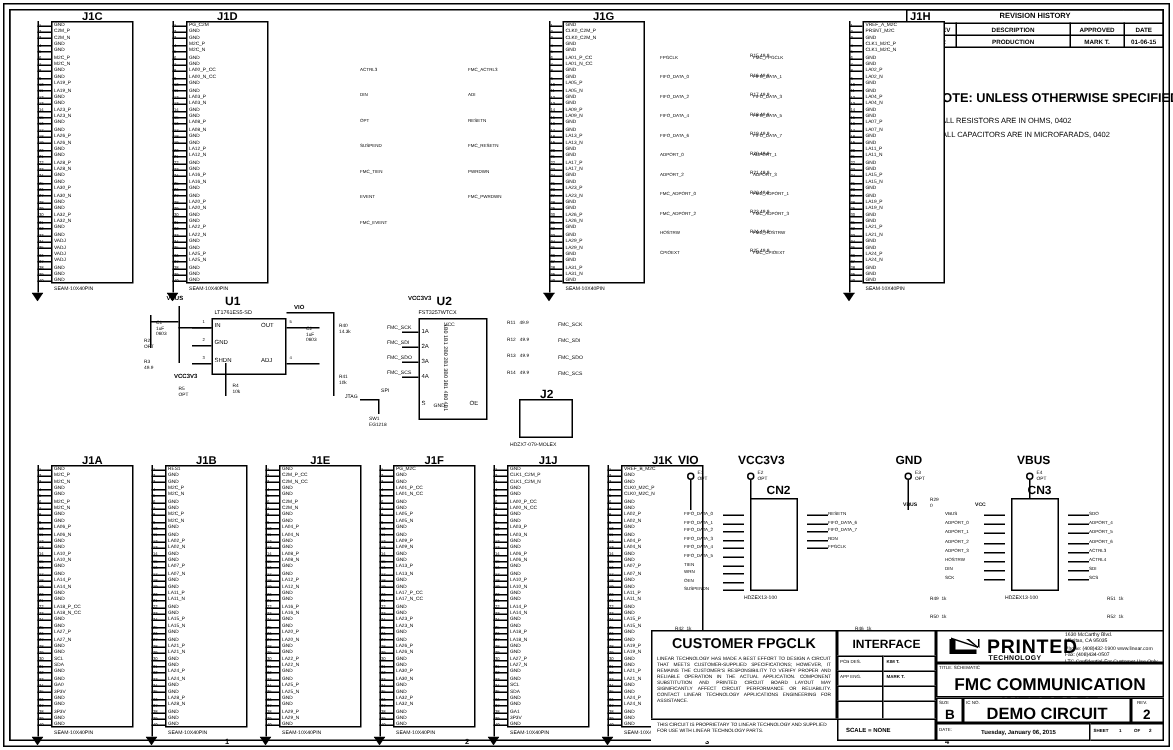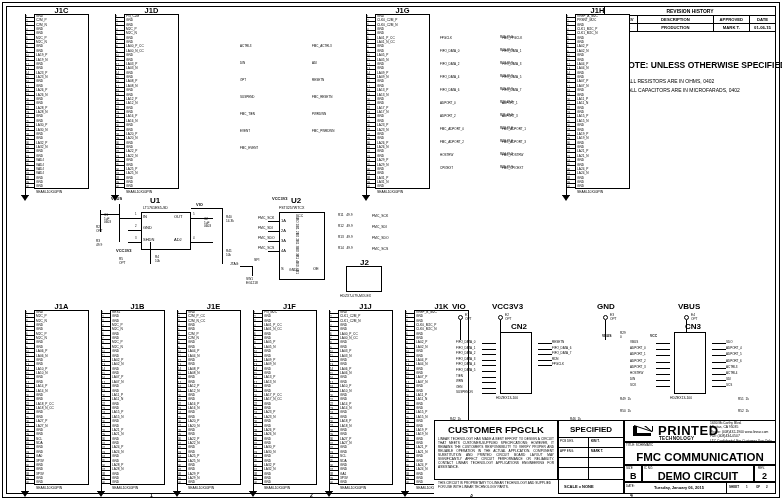--- a/index.html
+++ b/index.html
@@ -472,21 +472,21 @@
         <div class="wire hline" style="left: 366px; top: 183px; width: 9px;"></div>
         <div class="pinnum" style="left: 367px; top: 180.75px;">39</div>
         <div class="pintxt" style="left: 377px; top: 181.05px;">LA31_N</div>
         <div class="wire hline" style="left: 366px; top: 187px; width: 9px;"></div>
         <div class="pinnum" style="left: 367px; top: 185.125px;">40</div>
         <div class="pintxt" style="left: 377px; top: 185.425px;">GND</div>
         <div class="wire vline" style="left: 366px; top: 14px; height: 181px;"></div>
         <div style="position: absolute; left: 362px; top: 195px; width: 8px; height: 5px; border-top: 1px solid rgb(0, 0, 0); clip-path: polygon(0px 0px, 100% 0px, 50% 100%); background: rgb(0, 0, 0);"></div>
       </div>
       <div class="conn" style="left: 0px; top: 0px;">
-        <div class="conn-title" style="left: 570px; top: 6px; width: 55px; text-decoration: underline;">J1H</div>
+        <div class="conn-title" style="left: 586px; top: 6px; width: 55px; text-decoration: underline;">J1H</div>
         <div class="conn-body" style="left: 575px; top: 14px; width: 55px; height: 175px;"></div>
         <div class="partno" style="left: 577px; top: 190px;">SEAM-10X40PIN</div>
         <div class="wire hline" style="left: 566px; top: 17px; width: 9px;"></div>
         <div class="pinnum" style="left: 567px; top: 14.5px;">1</div>
         <div class="pintxt" style="left: 577px; top: 14.8px;">VREF_A_M2C</div>
         <div class="wire hline" style="left: 566px; top: 21px; width: 9px;"></div>
         <div class="pinnum" style="left: 567px; top: 18.875px;">2</div>
         <div class="pintxt" style="left: 577px; top: 19.175px;">PRSNT_M2C</div>
         <div class="wire hline" style="left: 566px; top: 25px; width: 9px;"></div>
         <div class="pinnum" style="left: 567px; top: 23.25px;">3</div>
@@ -1621,21 +1621,21 @@
 
   <div class="tb" style="left:434px;top:420px;width:342px;height:74px;"></div>
 
   <div class="tb" style="left:434px;top:420px;width:124px;height:74px;"></div>
   <div class="tb-h" style="left:434px;top:424px;width:124px;">CUSTOMER FPGCLK</div>
   <div class="tb-t" style="left:438px;top:437px;width:116px;text-align:justify;">LINEAR TECHNOLOGY HAS MADE A BEST EFFORT TO DESIGN A CIRCUIT THAT MEETS CUSTOMER-SUPPLIED SPECIFICATIONS; HOWEVER, IT REMAINS THE CUSTOMER'S RESPONSIBILITY TO VERIFY PROPER AND RELIABLE OPERATION IN THE ACTUAL APPLICATION.  COMPONENT SUBSTITUTION AND PRINTED CIRCUIT BOARD LAYOUT MAY SIGNIFICANTLY AFFECT CIRCUIT PERFORMANCE OR RELIABILITY.  CONTACT LINEAR TECHNOLOGY APPLICATIONS ENGINEERING FOR ASSISTANCE.</div>
   <div class="tb" style="left:434px;top:479px;width:124px;height:15px;border-top:1px solid #000;border-left:none;border-right:none;border-bottom:none;"></div>
   <div class="tb-t" style="left:438px;top:481px;width:116px;">THIS CIRCUIT IS PROPRIETARY TO LINEAR TECHNOLOGY AND SUPPLIED FOR USE WITH LINEAR TECHNOLOGY PARTS.</div>
 
   <div class="tb" style="left:558px;top:420px;width:66px;height:74px;"></div>
-  <div class="tb-h" style="left:558px;top:425px;width:66px;font-size:8px;">SPECIFIED</div>
+  <div class="tb-h" style="left:558px;top:425px;width:66px;font-size:8px;">INTERFACE</div>
   <div class="tb" style="left:558px;top:437px;width:66px;height:1px;border:none;border-top:1px solid #000;"></div>
   <div class="tb" style="left:558px;top:447px;width:66px;height:1px;border:none;border-top:1px solid #000;"></div>
   <div class="tb" style="left:558px;top:457px;width:66px;height:1px;border:none;border-top:1px solid #000;"></div>
   <div class="tb" style="left:558px;top:467px;width:66px;height:1px;border:none;border-top:1px solid #000;"></div>
   <div class="tb" style="left:558px;top:479px;width:66px;height:1px;border:none;border-top:1px solid #000;"></div>
   <div class="tb" style="left:588px;top:437px;width:1px;height:42px;border:none;border-left:1px solid #000;"></div>
   <div class="tb-lab" style="left:560px;top:439px;">PCB DES.</div>
   <div class="tb-lab" style="left:591px;top:439px;font-weight:bold;">KIM T.</div>
   <div class="tb-lab" style="left:560px;top:449px;">APP ENG.</div>
   <div class="tb-lab" style="left:591px;top:449px;font-weight:bold;">MARK T.</div>

